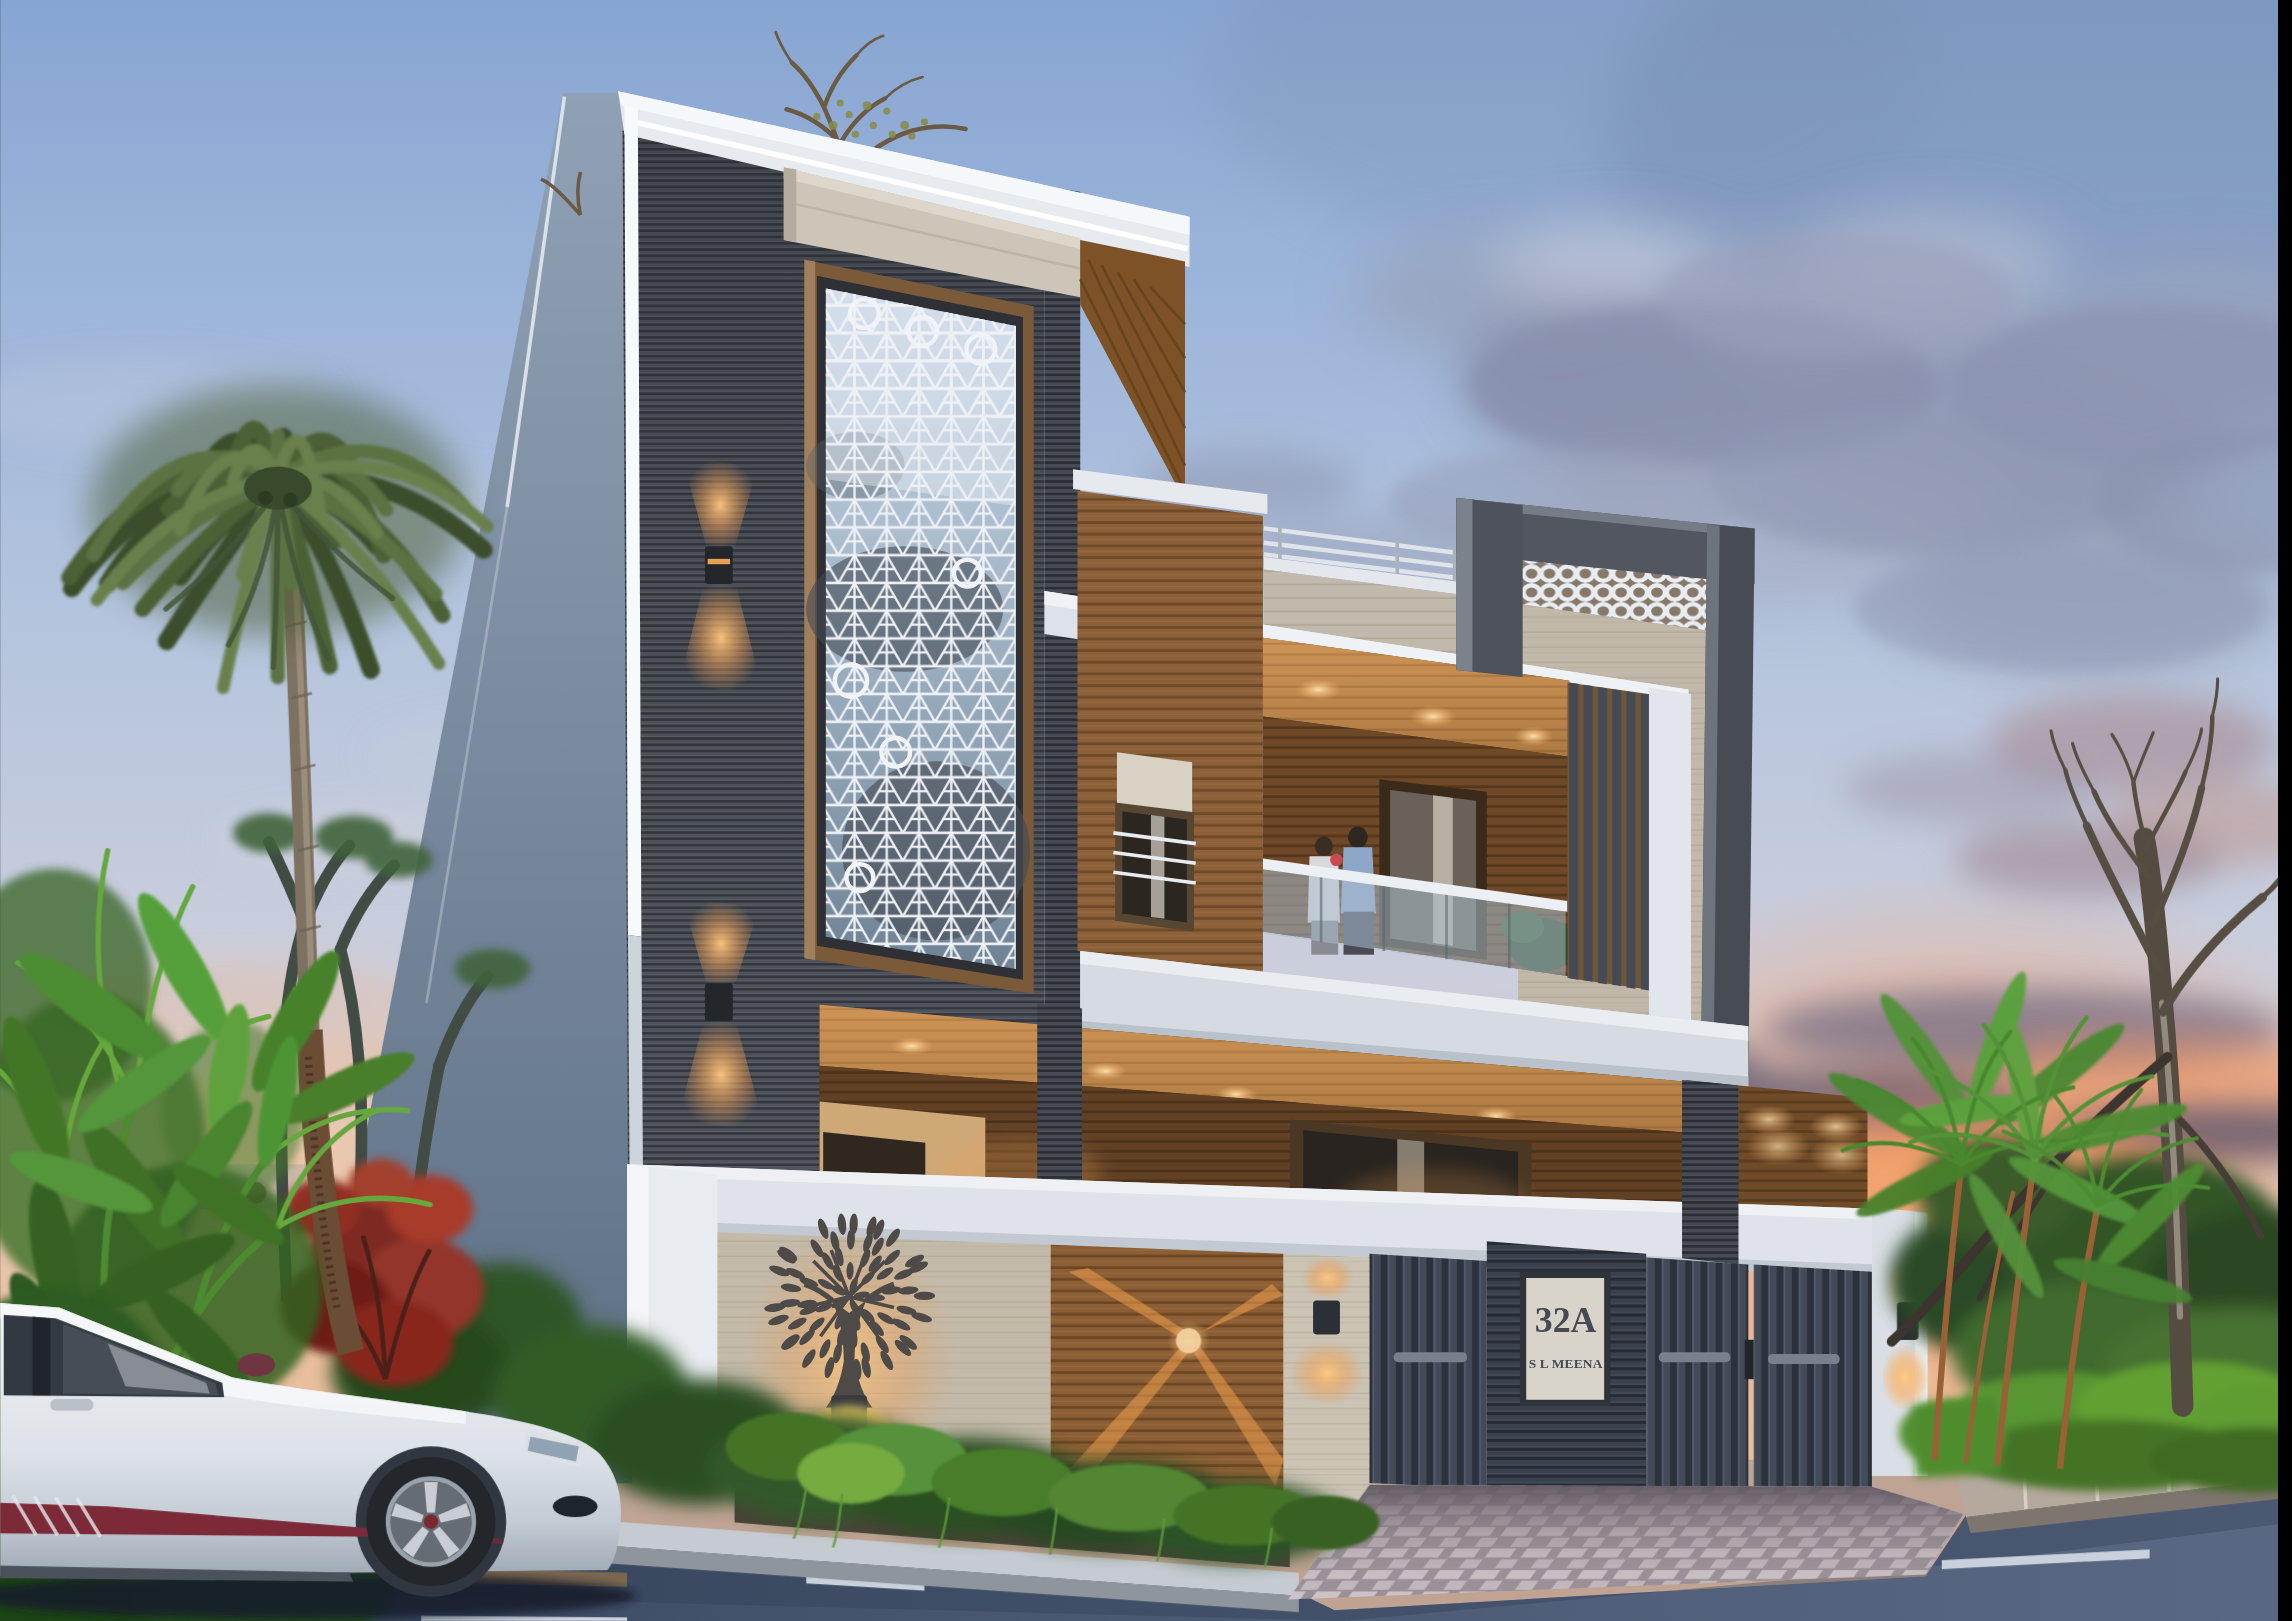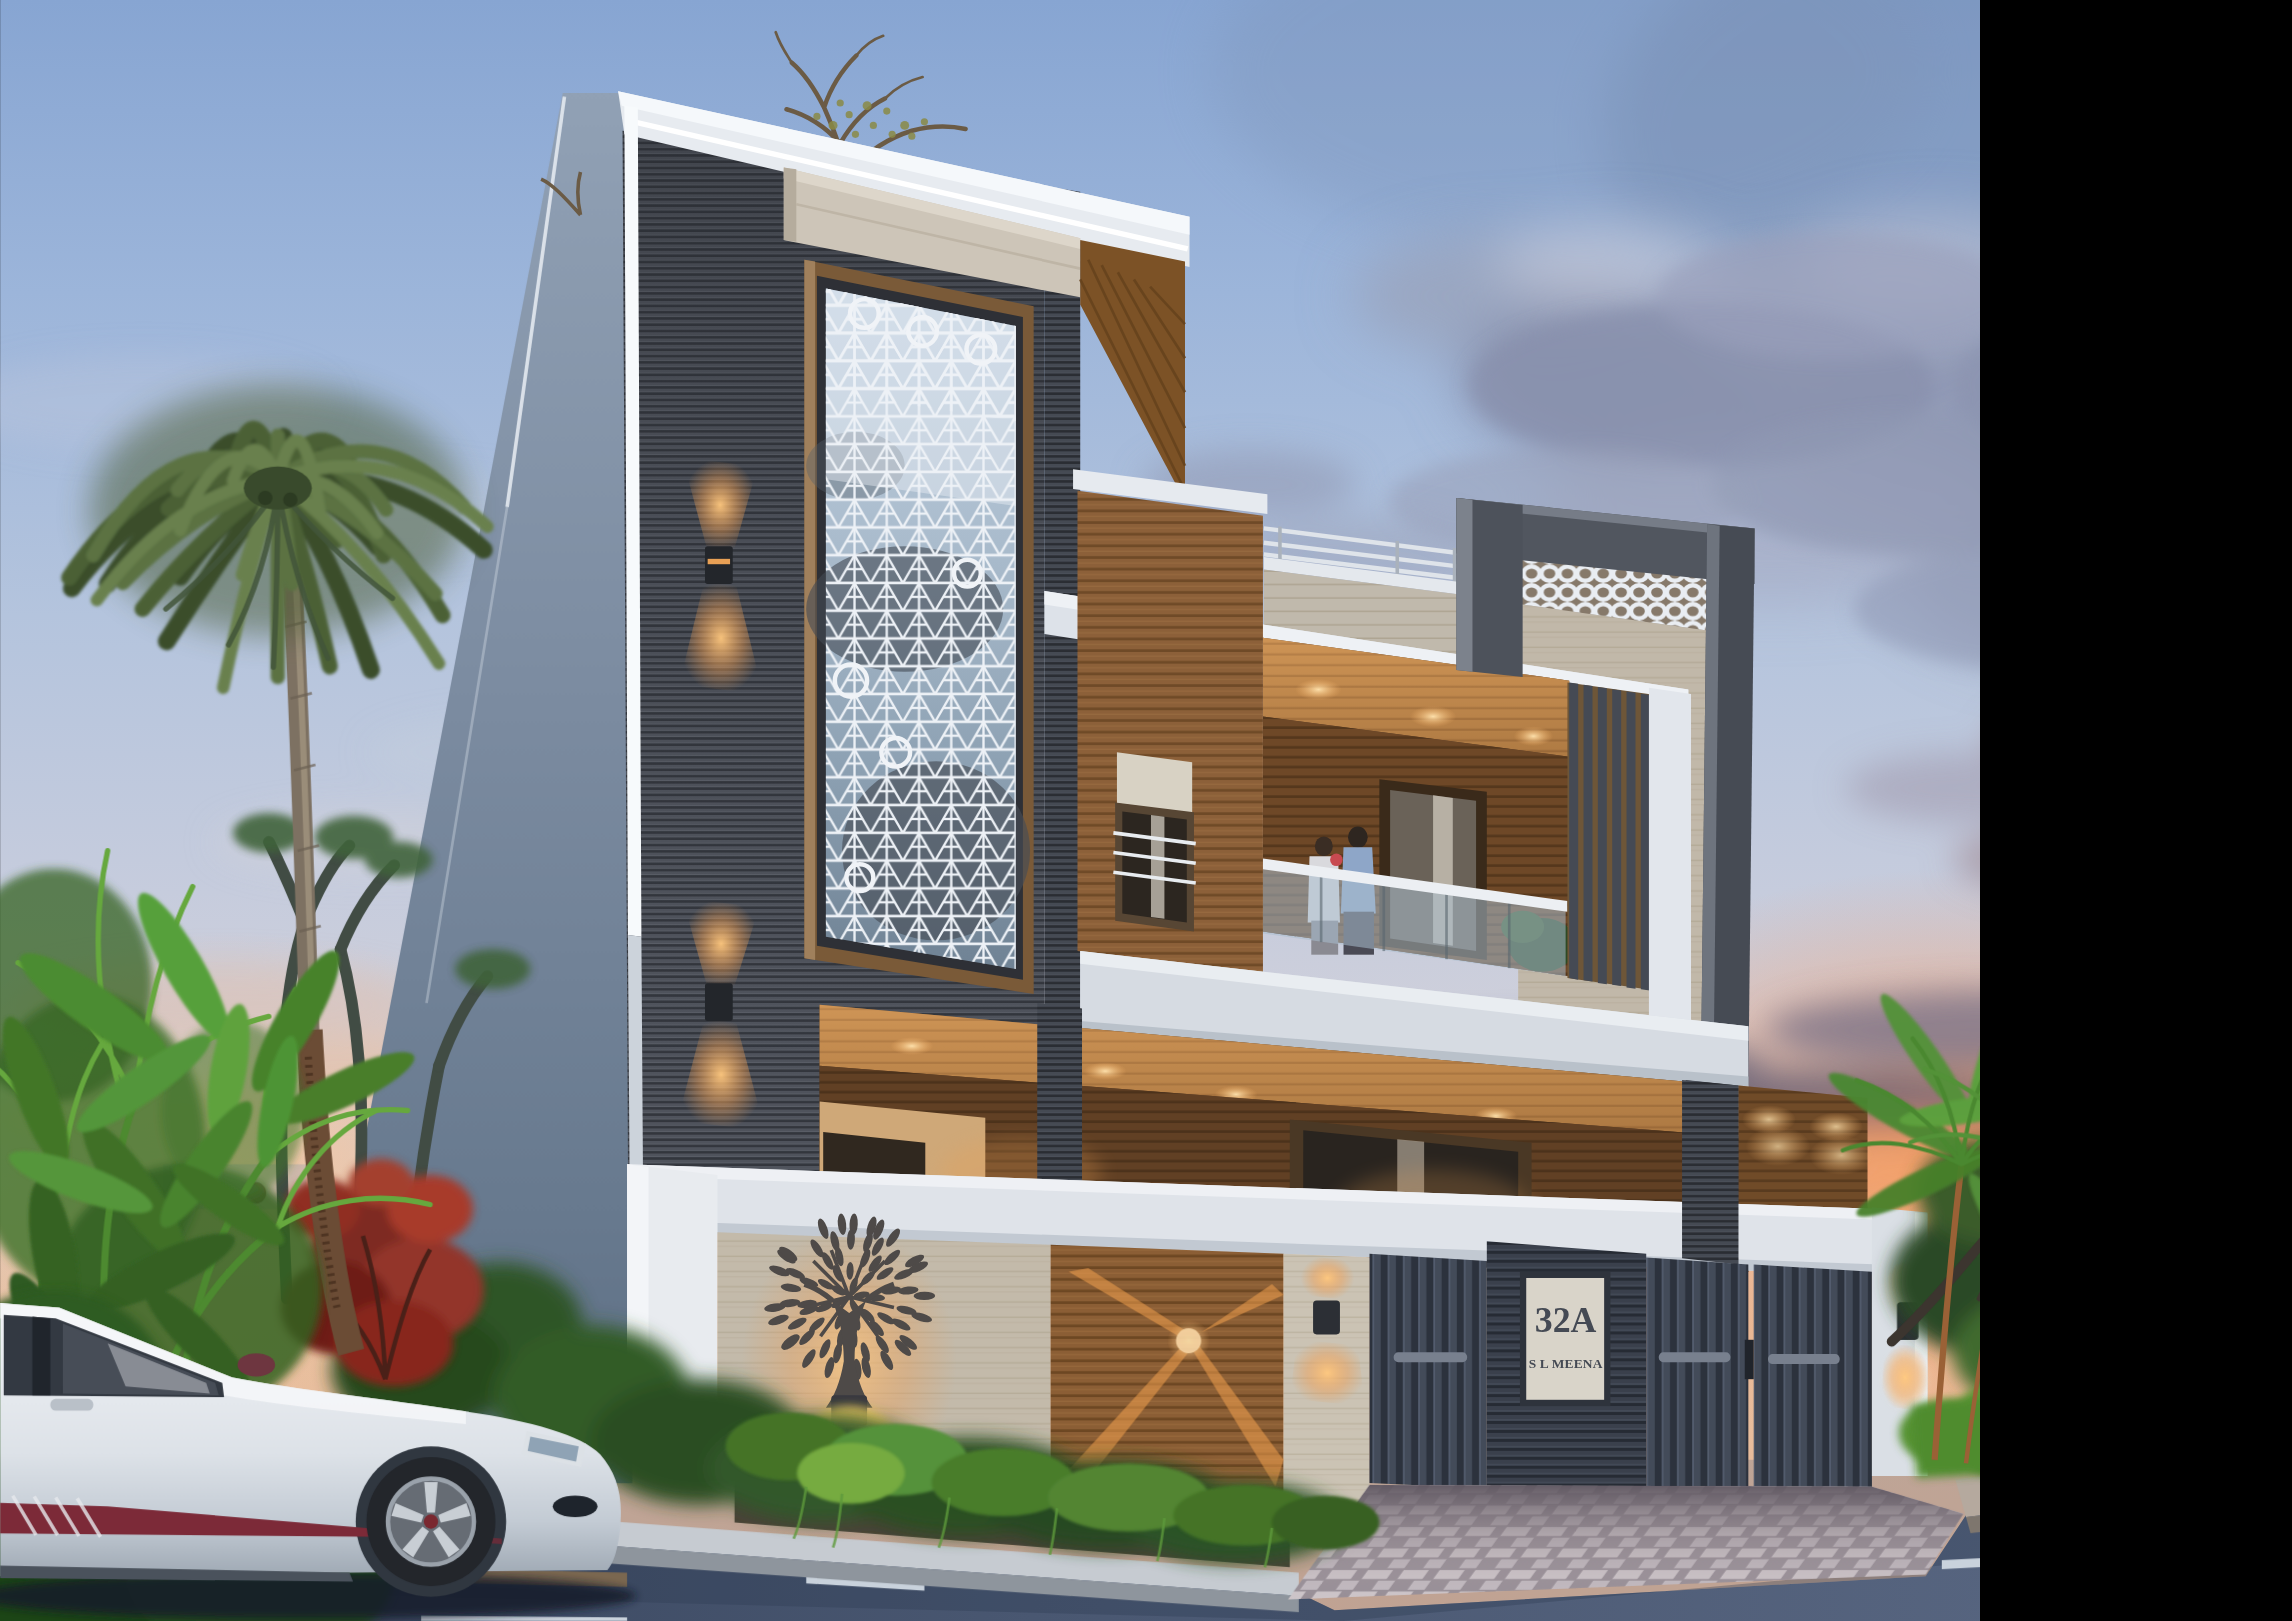--- a/index.html
+++ b/index.html
@@ -1,16 +1,16 @@
 <!DOCTYPE html>
 <html style="font-size:14.3px"><head>
 <meta charset="utf-8">
 <style>
   html,body{margin:0;padding:0;background:#000;}
-  #scene{width:1980px;height:1621px;position:relative;overflow:hidden;font-family:"Liberation Sans",sans-serif;}
+  #scene{width:2278px;height:1621px;position:relative;overflow:hidden;font-family:"Liberation Sans",sans-serif;}
   svg{display:block;}
 </style>
 </head>
 <body>
 <div id="scene">
 <svg width="2293" height="1621" viewBox="0 0 2560 1810">
 <defs>
   <linearGradient id="sky" x1="0" y1="0" x2="0" y2="1">
     <stop offset="0" stop-color="#87a5d2"></stop>
     <stop offset="0.18" stop-color="#9cb5da"></stop>

